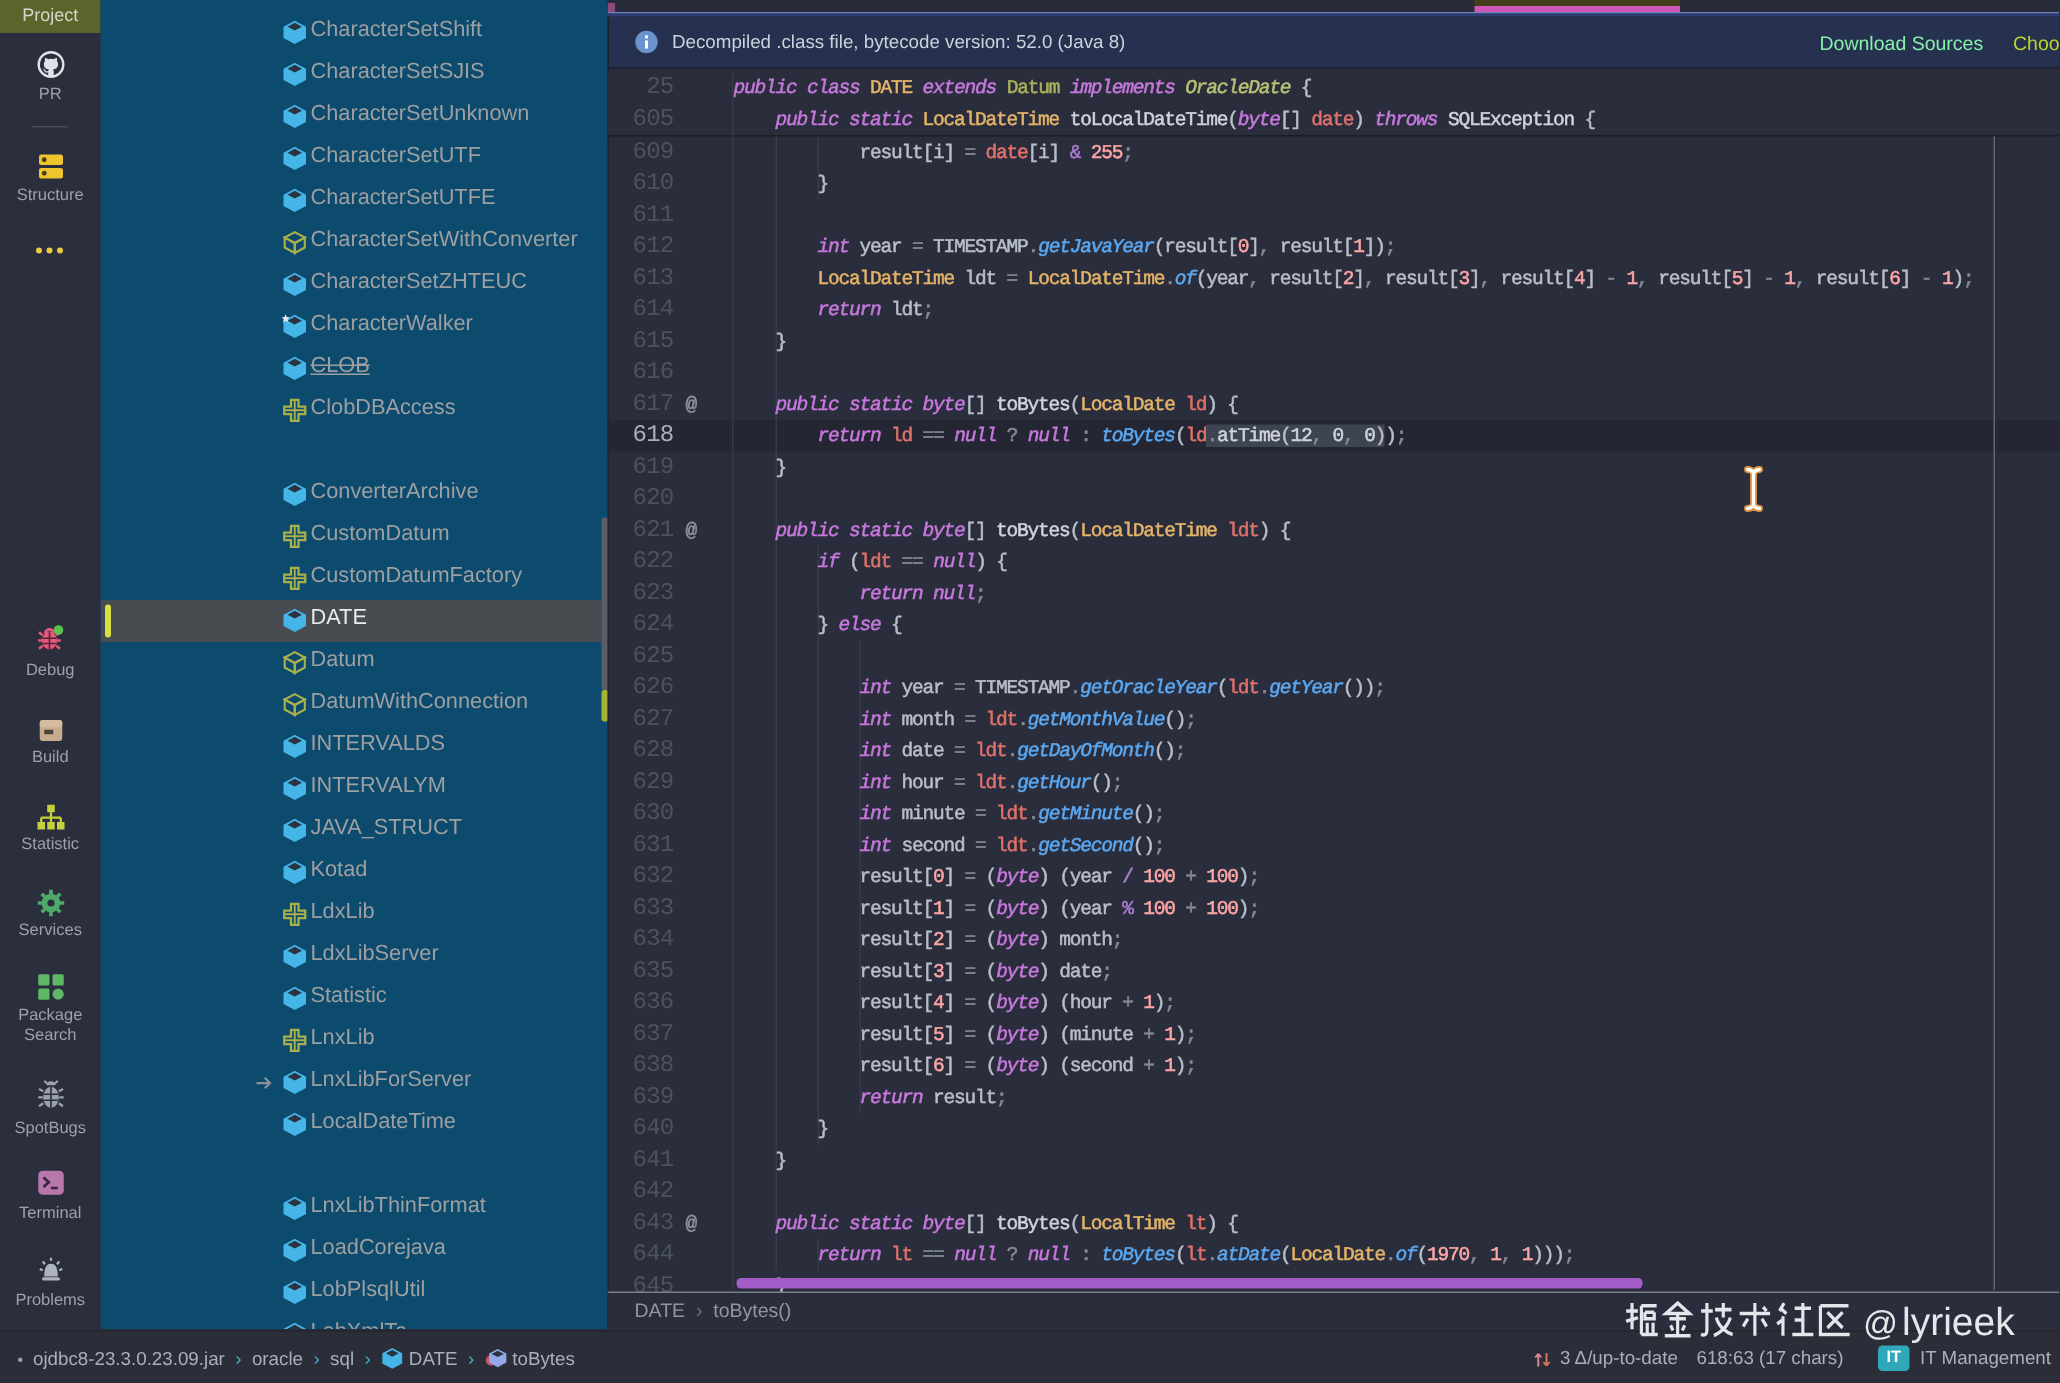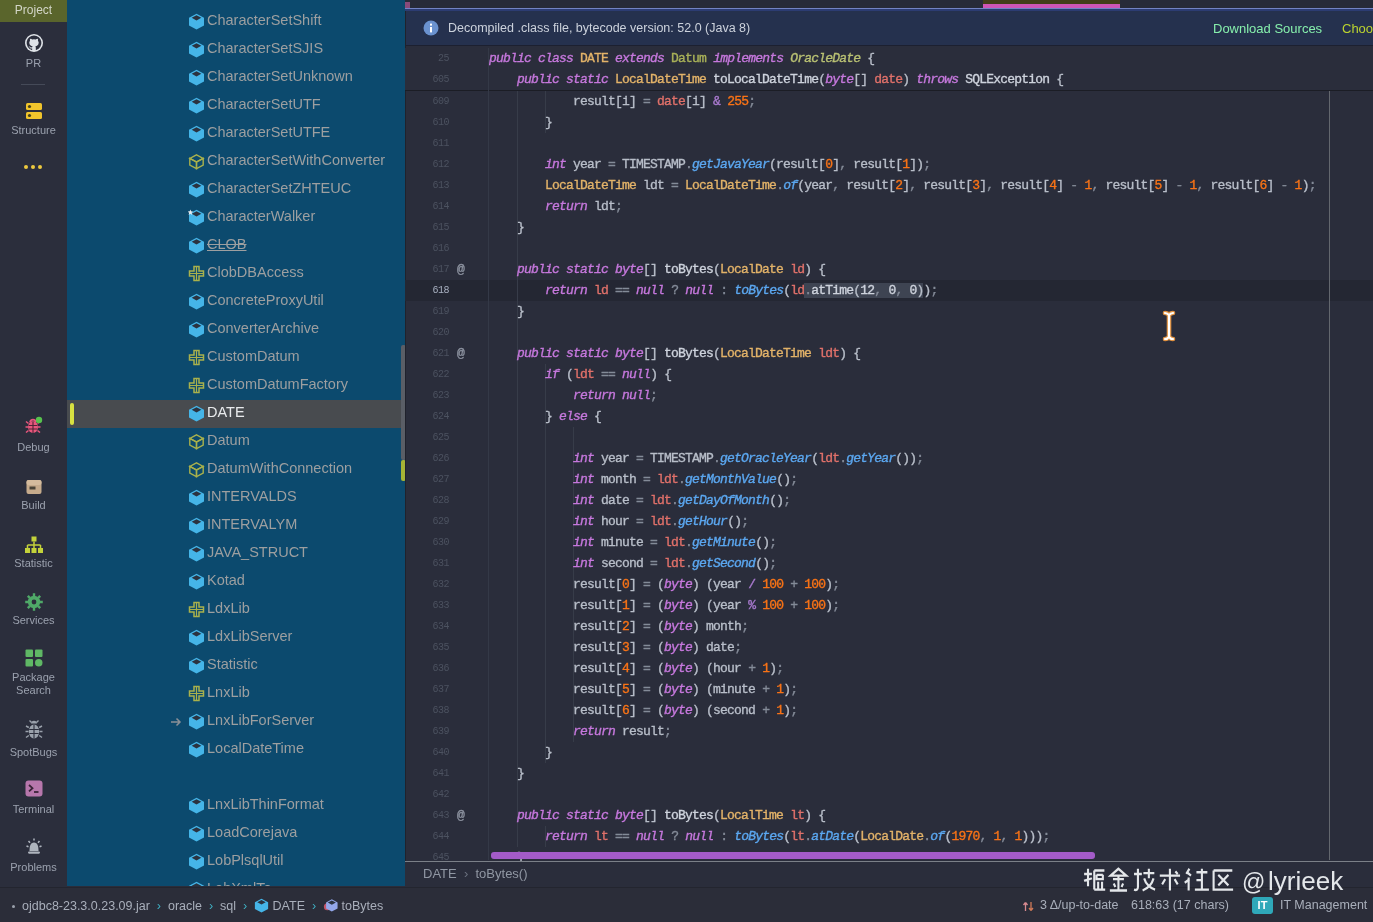--- a/index.html
+++ b/index.html
@@ -13,28 +13,28 @@
   
   #tree{left:67px;top:0;width:317px;height:886px;background:#0c4a6e;overflow:hidden;padding-left:23px;}
   .trow{position:absolute;left:0;width:338px;height:28px;}
   .trow .lbl{position:absolute;left:140px;top:4px;font-size:14.5px;color:#9d9fa0;white-space:nowrap;}
   .trow .ic{position:absolute;left:121px;top:5px;width:17px;height:17px;}
   .trow .arrow{position:absolute;left:101px;top:6px;width:16px;height:16px;}
   
   #editor{left:405px;top:0;width:968px;height:887px;background:#2a2d3b;overflow:hidden;}
   .code{font-family:"Liberation Mono",monospace;font-size:13px;letter-spacing:-0.8px;white-space:pre;-webkit-text-stroke:0.35px currentColor;}
   .cl{position:absolute;left:84px;height:21px;line-height:21px;color:#b8bec9;}
-  .ln{position:absolute;left:0px;width:44px;height:21px;line-height:21px;text-align:right;color:#4c5260;font-size:10px;letter-spacing:-0.5px;-webkit-text-stroke:0 transparent;}
+  .ln{position:absolute;left:0px;width:44px;height:21px;line-height:21px;text-align:right;color:#4c5260;font-size:16px;letter-spacing:-0.5px;-webkit-text-stroke:0 transparent;}
   .k{color:#c678dd;font-style:italic;}
   .t{color:#e3b369;}
   .g1{color:#a9b158;}
   .g2{color:#b9c173;font-style:italic;}
   .m{color:#5ba7f0;font-style:italic;}
   .p{color:#e0716a;}
-  .n{color:#f97316;}
+  .n{color:#fca5a5;}
   .o{color:#848b98;}
   .a{color:#ab7bd1;}
   .w{color:#ced3dd;}
   .at{position:absolute;left:52px;height:21px;line-height:21px;color:#8d93a0;font-style:normal;}
   .guide{position:absolute;width:1px;background:#373c49;}
 </style>
 </head>
 <body>
 <div id="root">
 
@@ -195,27 +195,20 @@
           <polygon points="8.5,2.2 13.3,4.8 8.5,7.4 3.7,4.8" fill="#2b3340"></polygon>
         </svg>
         <span class="lbl" style="text-decoration:line-through underline;">CLOB</span>
       </div>
 <div class="trow" style="top:260px;">
         <svg class="ic" viewBox="0 0 17 17">
           <path d="M6 1.5 h5 v4.5 h4.5 v5 h-4.5 v4.5 h-5 v-4.5 h-4.5 v-5 h4.5 z" fill="none" stroke="#a9b14c" stroke-width="1.5"></path>
           <path d="M8.5 1.5 v14 M1.5 8.5 h14" stroke="#a9b14c" stroke-width="1.2"></path>
         </svg>
         <span class="lbl" style="">ClobDBAccess</span>
-      </div>
-<div class="trow" style="top:288px;">
-        <svg class="ic" viewBox="0 0 17 17">
-          <polygon points="8.5,0.8 16,4.8 16,12.4 8.5,16.4 1,12.4 1,4.8" fill="#45b5e8"></polygon>
-          <polygon points="8.5,2.2 13.3,4.8 8.5,7.4 3.7,4.8" fill="#2b3340"></polygon>
-        </svg>
-        <span class="lbl" style="">ConcreteProxyUtil</span>
       </div>
 <div class="trow" style="top:316px;">
         <svg class="ic" viewBox="0 0 17 17">
           <polygon points="8.5,0.8 16,4.8 16,12.4 8.5,16.4 1,12.4 1,4.8" fill="#45b5e8"></polygon>
           <polygon points="8.5,2.2 13.3,4.8 8.5,7.4 3.7,4.8" fill="#2b3340"></polygon>
         </svg>
         <span class="lbl" style="">ConverterArchive</span>
       </div>
 <div class="trow" style="top:344px;">
         <svg class="ic" viewBox="0 0 17 17">

